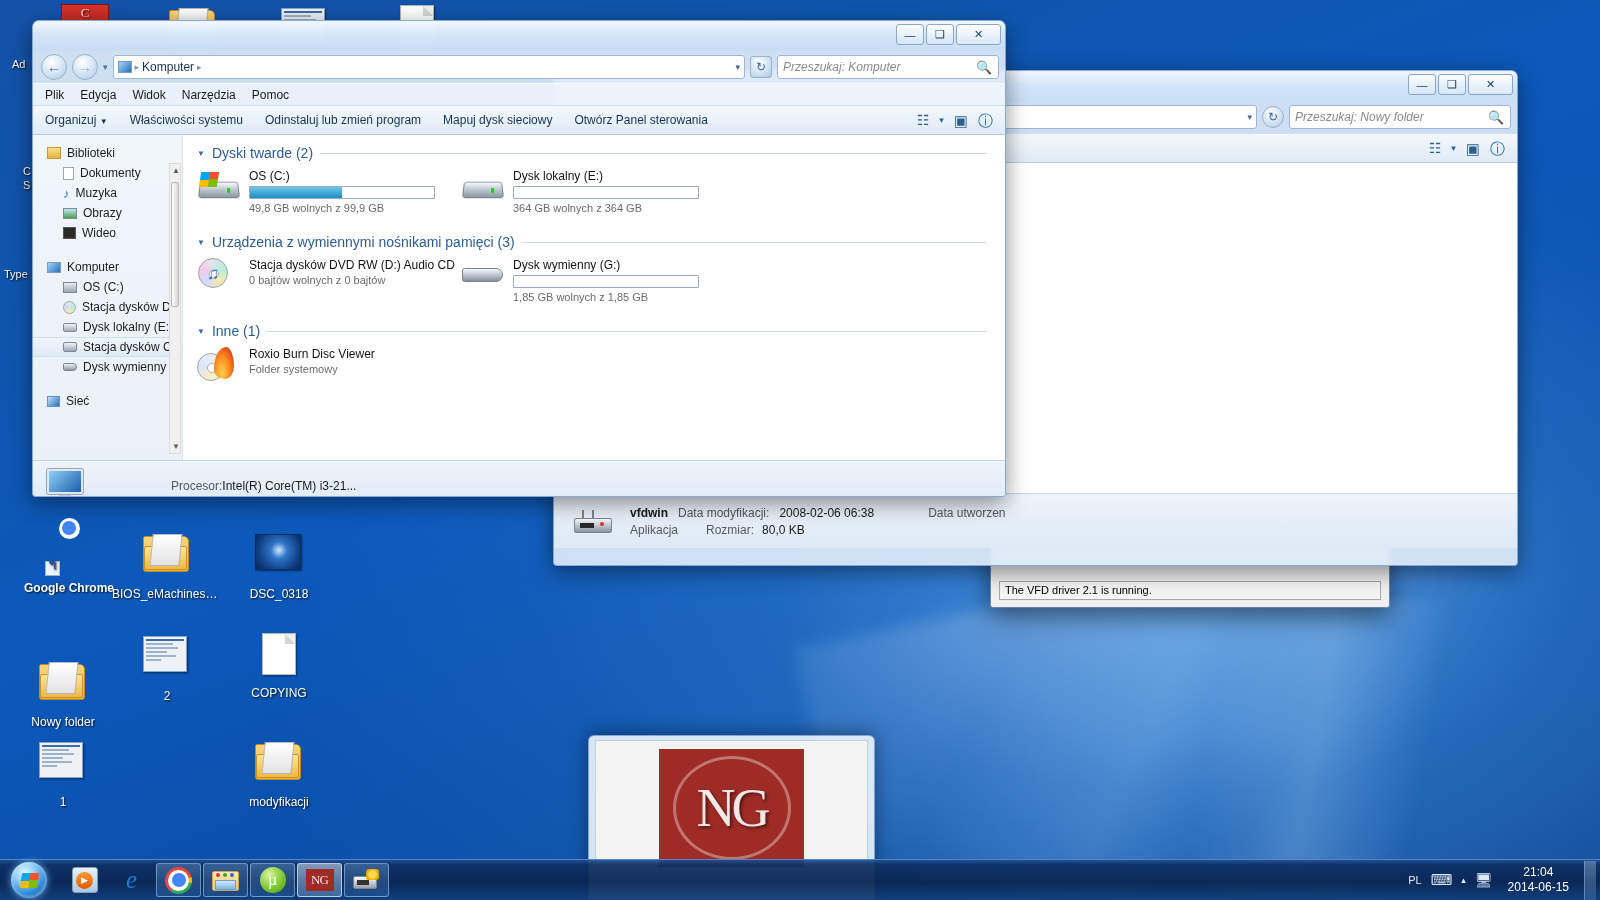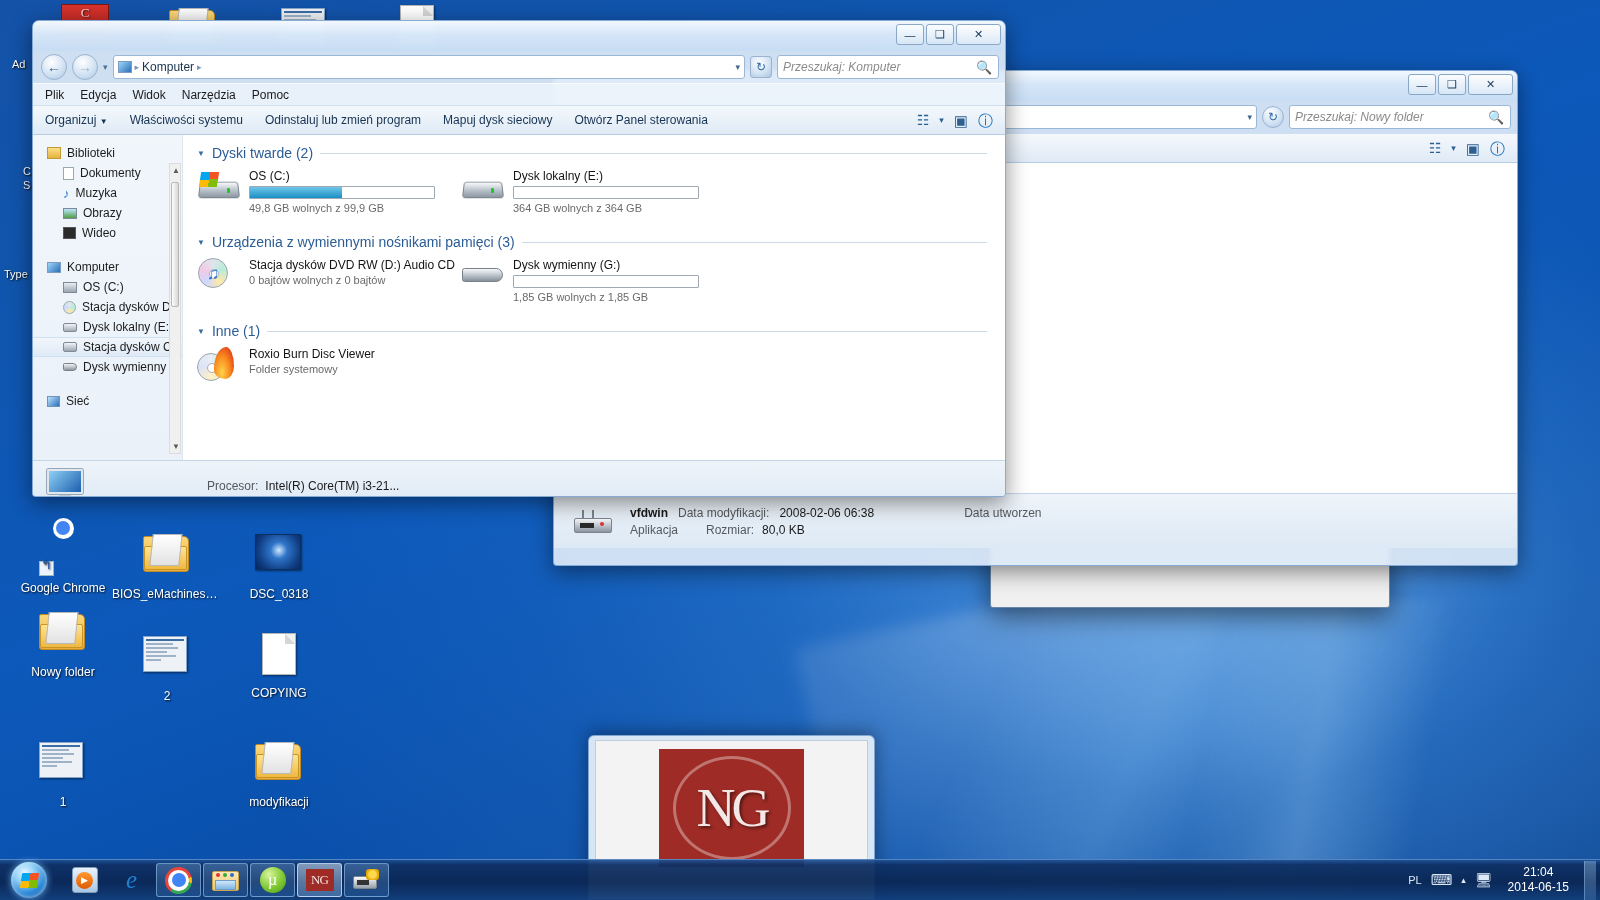--- a/index.html
+++ b/index.html
@@ -276,39 +276,39 @@
       </div>
     </div>
 </div>
 <div class="dicon" style="left:362px;top:2px;">
   <div class="gfx">
       <div class="ic-file"></div>
     </div>
 </div>
 
 <div id="desktop-icons">
-    <div class="dicon" style="left: 8px; top: 528px;">
+    <div class="dicon" style="left: 14px; top: 528px; font-weight: bold;">
       <div class="gfx" style="position:relative"><span class="ic-chrome"></span><span class="shortcut"></span></div>
       <span class="cap">Google Chrome</span>
     </div>
     <div class="dicon" style="left: 112px; top: 528px;">
       <div class="gfx" style="position:relative">
         <div class="ic-folder">
           <div class="flap"></div>
         </div>
       </div>
       <span class="cap">BIOS_eMachines_...</span>
     </div>
     <div class="dicon" style="left: 224px; top: 528px;">
       <div class="gfx" style="position:relative">
         <div class="ic-pic"></div>
       </div>
       <span class="cap">DSC_0318</span>
     </div>
-    <div class="dicon" style="left: 8px; top: 606px;">
+    <div class="dicon" style="left: 8px; top: 656px;">
       <div class="gfx" style="position:relative">
         <div class="ic-folder">
           <div class="flap"></div>
         </div>
       </div>
       <span class="cap">Nowy folder</span>
     </div>
     <div class="dicon" style="left: 112px; top: 630px;">
       <div class="gfx" style="position:relative">
         <div class="ic-shot">
@@ -385,21 +385,21 @@
       <div style="position:absolute;left:14px;top:21px;width:14px;height:5px;background:#2a2a2a;"></div>
       <div style="position:absolute;left:34px;top:20px;width:4px;height:4px;background:#d33;border-radius:50%;"></div>
       <div style="position:absolute;left:16px;top:8px;width:2px;height:9px;background:#7b858f;"></div>
       <div style="position:absolute;left:26px;top:8px;width:2px;height:9px;background:#7b858f;"></div>
     </div>
     <div>
       <div style="display:flex;gap:10px;align-items:baseline;">
         <span class="val" style="font-weight:bold;">vfdwin</span>
         <span class="lbl">Data modyfikacji:</span>
         <span class="val">2008-02-06 06:38</span>
-        <span class="lbl" style="margin-left:80px;">Data utworzen</span>
+        <span class="lbl" style="margin-left:44px;">Data utworzen</span>
       </div>
       <div style="display:flex;gap:28px;align-items:baseline;margin-top:3px;">
         <span class="lbl">Aplikacja</span>
         <span class="lbl">Rozmiar:</span>
         <span class="val" style="margin-left:-20px;">80,0 KB</span>
       </div>
     </div>
   </div>
 </div>
 
@@ -616,21 +616,21 @@
         </div>
       </div>
   </div>
 
   <div class="statusbar">
     <div class="mon">
       <div class="scr"></div>
         <div class="st"></div>
     </div>
     <div>
-      <div style="display:flex;gap:7px;align-items:baseline;margin-top:3px;margin-left:110px;">
+      <div style="display:flex;align-items:baseline;margin-top:3px;margin-left:74px;">
         <span class="lbl">Procesor:</span>
         <span class="val">Intel(R) Core(TM) i3-21...</span>
       </div>
     </div>
   </div>
 </div>
 
 <div class="vfd">
   <div class="tb">
     <span style="width:16px;height:14px;position:relative;display:inline-block;">
@@ -694,20 +694,21 @@
         <div>Drive 0: A virtual floppy image is opened.</div>
         <div>Drive 0: A drive letter is assigned.</div>
         <div>Failed to format the image.</div>
         <div>Operacja została anulowana przez użytkownika.</div>
       </div>
     <div class="sbar">
       <span style="top:3px;">▲</span>
       <span style="bottom:3px;">▼</span>
     </div>
   </div>
+  <div class="sb2">The VFD driver 2.1 is running.</div>
 </div>
 
 <div class="dseo">
   <div class="bd">
     <div class="logo">
       <div class="ring"></div>
       <span class="ng">NG</span>
     </div>
   </div>
 </div>

